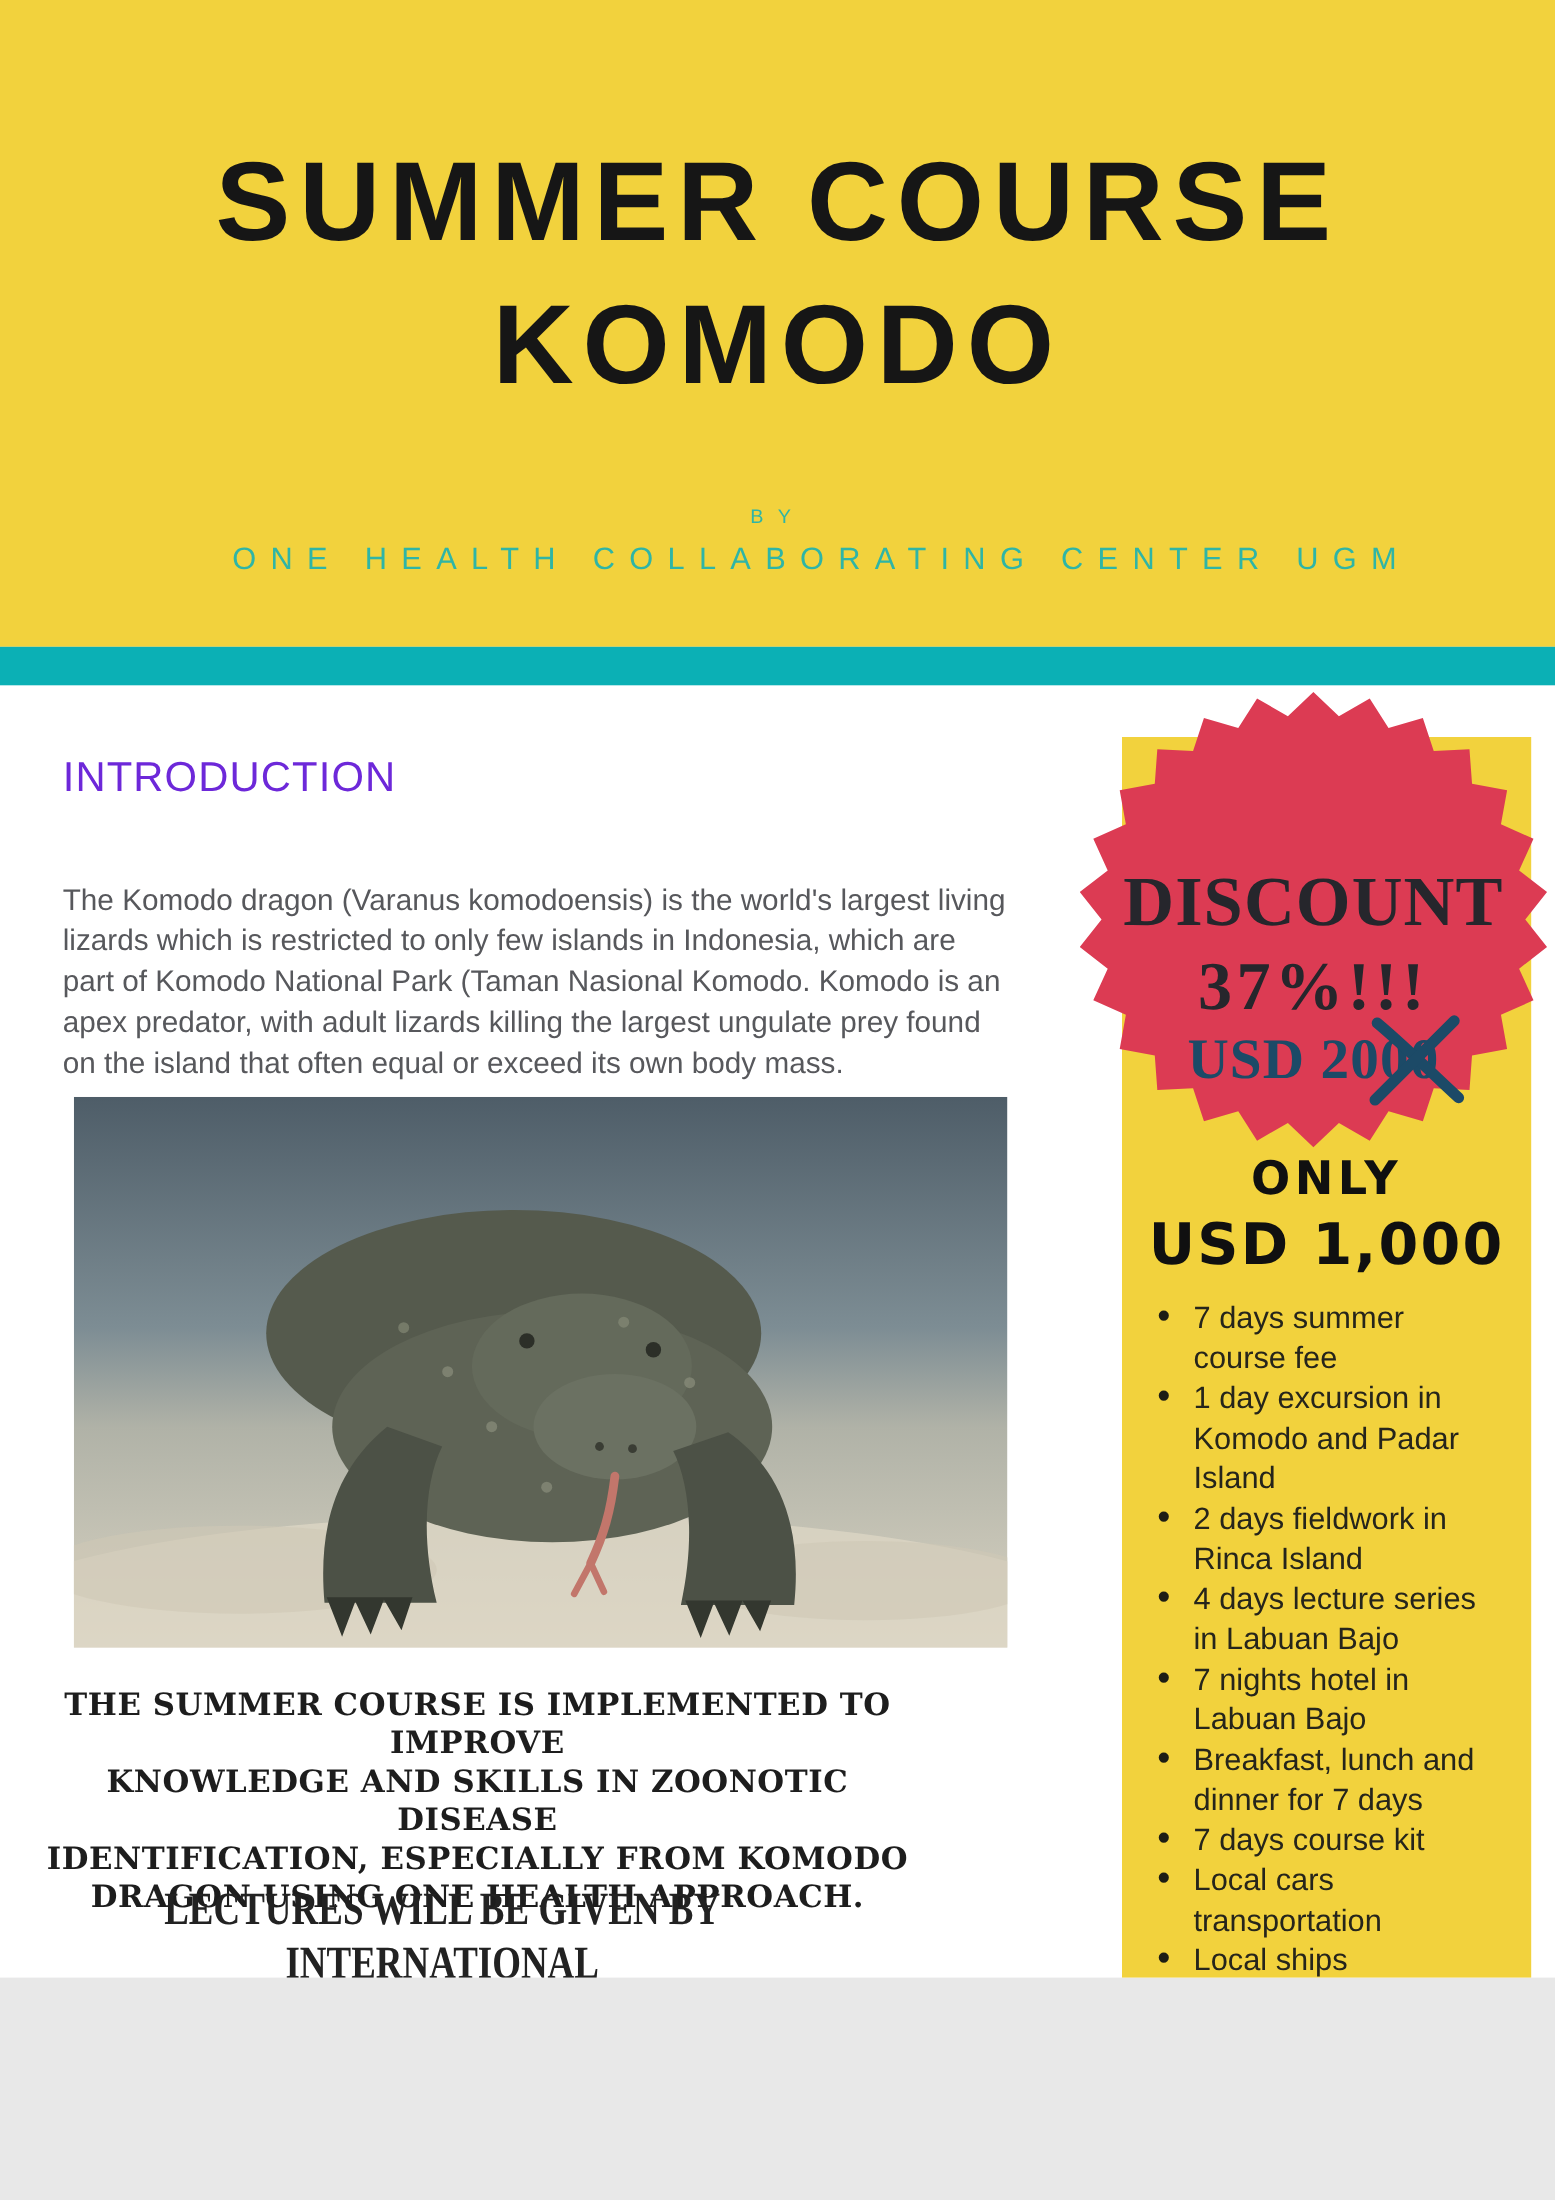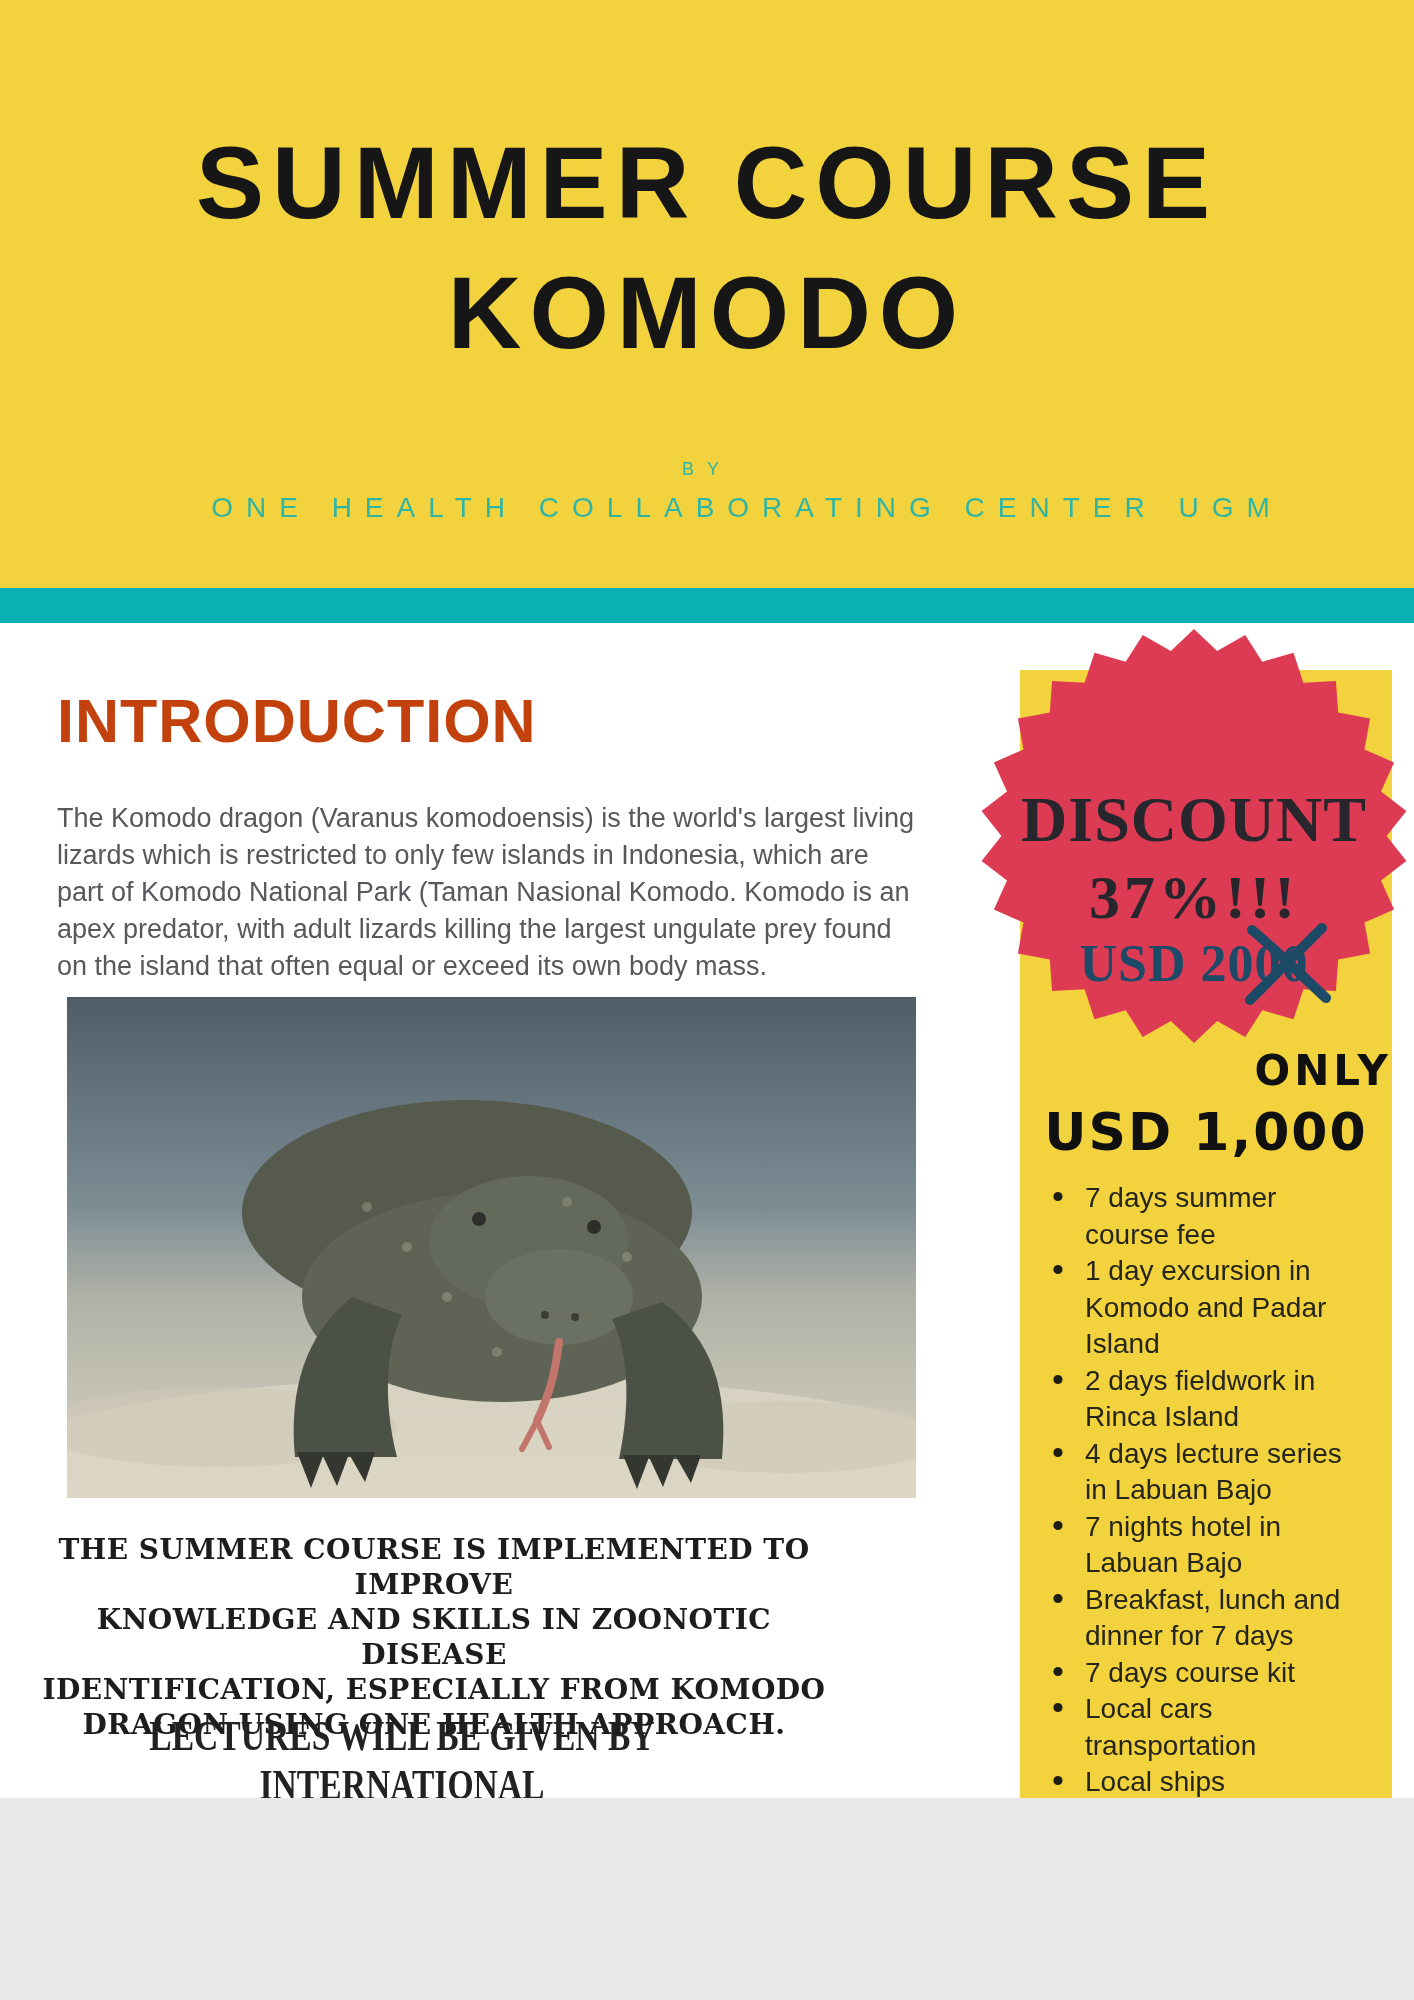--- a/index.html
+++ b/index.html
@@ -11,22 +11,22 @@
   .title{position:absolute;left:0;top:118px;width:1414px;text-align:center;
          font-family:"Liberation Sans",sans-serif;font-weight:bold;
          font-size:102px;line-height:130px;letter-spacing:8px;color:#161616;white-space:pre-line;}
   .by-line{position:absolute;left:0;top:447px;width:1414px;text-align:center;
          font-size:18px;letter-spacing:13px;color:#2FB5A6;margin-top:12px;}
   .org-line{position:absolute;left:0;top:492px;width:1414px;text-align:center;
          font-size:28px;letter-spacing:13px;color:#2FB5A6;padding-left:40px;}
   .teal-bar{position:absolute;left:0;top:588px;width:1414px;height:35px;background:#0BB0B5;}
 
   
-  .intro-heading{position:absolute;left:57px;top:686px;font-size:61px;font-weight:bold;
-         letter-spacing:1px;color:#c2410c;}
+  .intro-heading{position:absolute;left:57px;top:686px;font-size:38px;font-weight:normal;
+         letter-spacing:1px;color:#6d28d9;}
   .intro-par{position:absolute;left:57px;top:780px;width:860px;font-size:27px;line-height:37px;
          color:#57585C;white-space:pre-line;margin-top:20px;}
 
   .photo{position:absolute;left:67px;top:997px;width:849px;height:501px;overflow:hidden;}
   .photo svg{display:block;}
 
   .mission{position:absolute;left:0px;top:1532px;width:800px;text-align:center;
          font-family:"DejaVu Serif","Liberation Serif",serif;font-weight:bold;
          font-size:28px;line-height:35px;letter-spacing:.5px;color:#1d1d1d;white-space:pre-line;margin-left:34px;}
   .lecturers{position:absolute;left:0px;top:1712px;width:804px;text-align:center;
@@ -41,21 +41,21 @@
          font-family:"Liberation Serif",serif;font-weight:bold;font-size:64px;
          letter-spacing:1px;color:#26262C;}
   .badge-pct{position:absolute;left:978px;top:862px;width:432px;text-align:center;
          font-family:"Liberation Serif",serif;font-weight:bold;font-size:62px;
          letter-spacing:4px;color:#26262C;}
   .badge-old{position:absolute;left:978px;top:934px;width:432px;text-align:center;
          font-family:"Liberation Serif",serif;font-weight:bold;font-size:52px;
          letter-spacing:1px;color:#1C4A67;}
   .x-mark{position:absolute;left:1242px;top:922px;}
 
-  .only{position:absolute;left:1020px;top:1046px;width:372px;text-align:right;
+  .only{position:absolute;left:1020px;top:1046px;width:372px;text-align:center;
          font-family:"DejaVu Sans",sans-serif;font-weight:bold;font-size:42px;
          letter-spacing:4px;color:#101010;}
   .new-price{position:absolute;left:1020px;top:1102px;width:372px;text-align:center;
          font-family:"DejaVu Sans",sans-serif;font-weight:bold;font-size:52px;
          letter-spacing:2px;color:#101010;}
 
   .includes{position:absolute;left:1020px;top:1180px;width:360px;margin:0;padding:0 0 0 65px;
          list-style:none;}
   .includes li{position:relative;font-size:28px;line-height:36.5px;color:#26251B;
          white-space:pre-line;}

